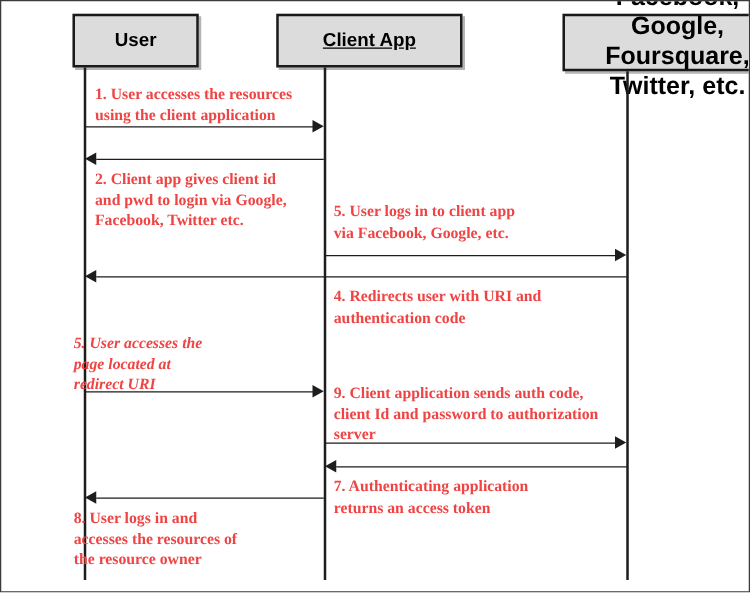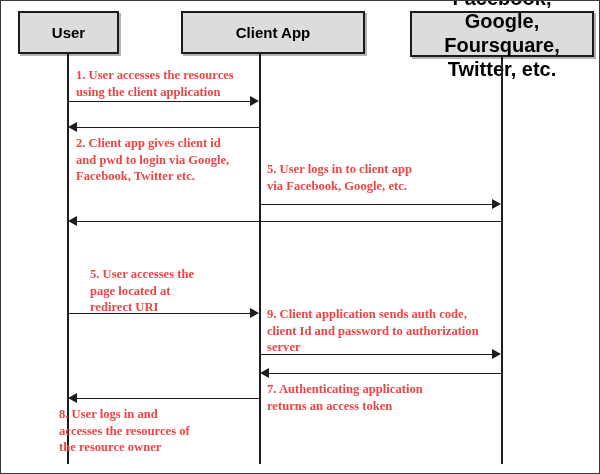--- a/index.html
+++ b/index.html
@@ -26,23 +26,24 @@
     border: 2px solid #1a1a1a;
     box-shadow: 2px 2px 0 0 rgba(120,120,120,0.55);
     display: flex;
     align-items: center;
     justify-content: center;
     text-align: center;
     font-family: "Liberation Sans", "DejaVu Sans", sans-serif;
     font-weight: bold;
     color: #000000;
     line-height: 1.18;
+    margin-left: 40px;
   }
   .p-user   { left: 17px;  top: 10px; width: 101px; height: 43px; font-size: 15px; }
-  .p-client { left: 180px; top: 10px; width: 184px; height: 43px; font-size: 15px; }
+  .p-client { left: 180px; top: 10px; width: 149px; height: 43px; font-size: 15px; text-decoration: underline; }
   .p-idp    { left: 409px; top: 10px; width: 184px; height: 46px; font-size: 20px; padding: 0 4px; }
 
   
   .lifeline {
     position: absolute;
     width: 0;
     border-left: 2px solid #1d1d1d;
   }
   .ll-user   { left: 66px;  top: 53px; height: 410px; }
   .ll-client { left: 258px; top: 53px; height: 410px; }
@@ -112,22 +113,24 @@
 and pwd to login via Google,
 Facebook, Twitter etc.</div>
 
   <div class="msg-label" style="left:266px; top:160px; width:235px;">5. User logs in to client app
  via Facebook, Google, etc.</div>
   <div class="msg-line" style="left:259px; top:203px; width:234px;"></div>
   <div class="arrowhead right" style="left:491px; top:198px;"></div>
 
   <div class="msg-line" style="left:76px; top:220px; width:425px;"></div>
   <div class="arrowhead left" style="left:67px; top:215px;"></div>
+  <div class="msg-label" style="left:266px; top:228px; width:235px;"> 4. Redirects user with URI and
+authentication code</div>
 
-  <div class="msg-label" style="left:89px; top:265px; width:185px;">5. User accesses the
+  <div class="msg-label" style="left:58px; top:265px; width:185px;font-style:italic;">5. User accesses the
 page located at
 redirect URI</div>
   <div class="msg-line" style="left:67px; top:312px; width:184px;"></div>
   <div class="arrowhead right" style="left:249px; top:307px;"></div>
 
   <div class="msg-label" style="left:266px; top:305px; width:245px;">9. Client application sends auth  code,
 client Id and password to authorization
 server</div>
   <div class="msg-line" style="left:259px; top:353px; width:234px;"></div>
   <div class="arrowhead right" style="left:491px; top:348px;"></div>

